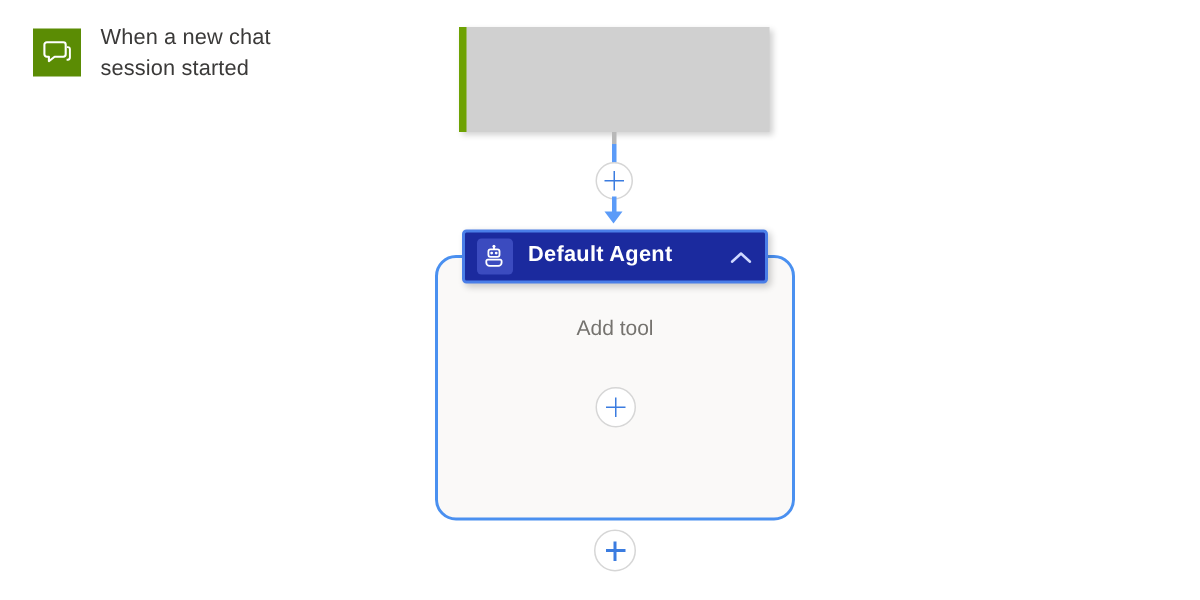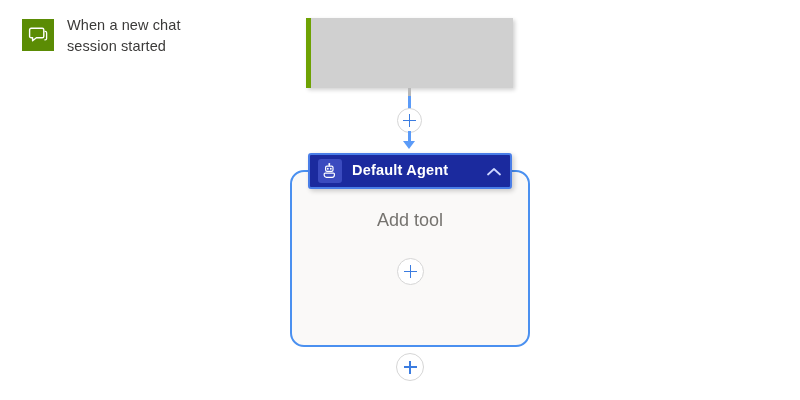--- a/index.html
+++ b/index.html
@@ -187,21 +187,21 @@
     justify-content: center;
   }
 
   
   .add-tool-label {
     position: absolute;
     left: 290px;
     top: 210px;
     width: 240px;
     text-align: center;
-    font-size: 18px;
+    font-size: 14px;
     color: #75736f;
   }
 </style>
 </head>
 <body>
 
 <div id="canvas">
 
   <div class="trigger-card">
     <div class="trigger-accent"></div>

